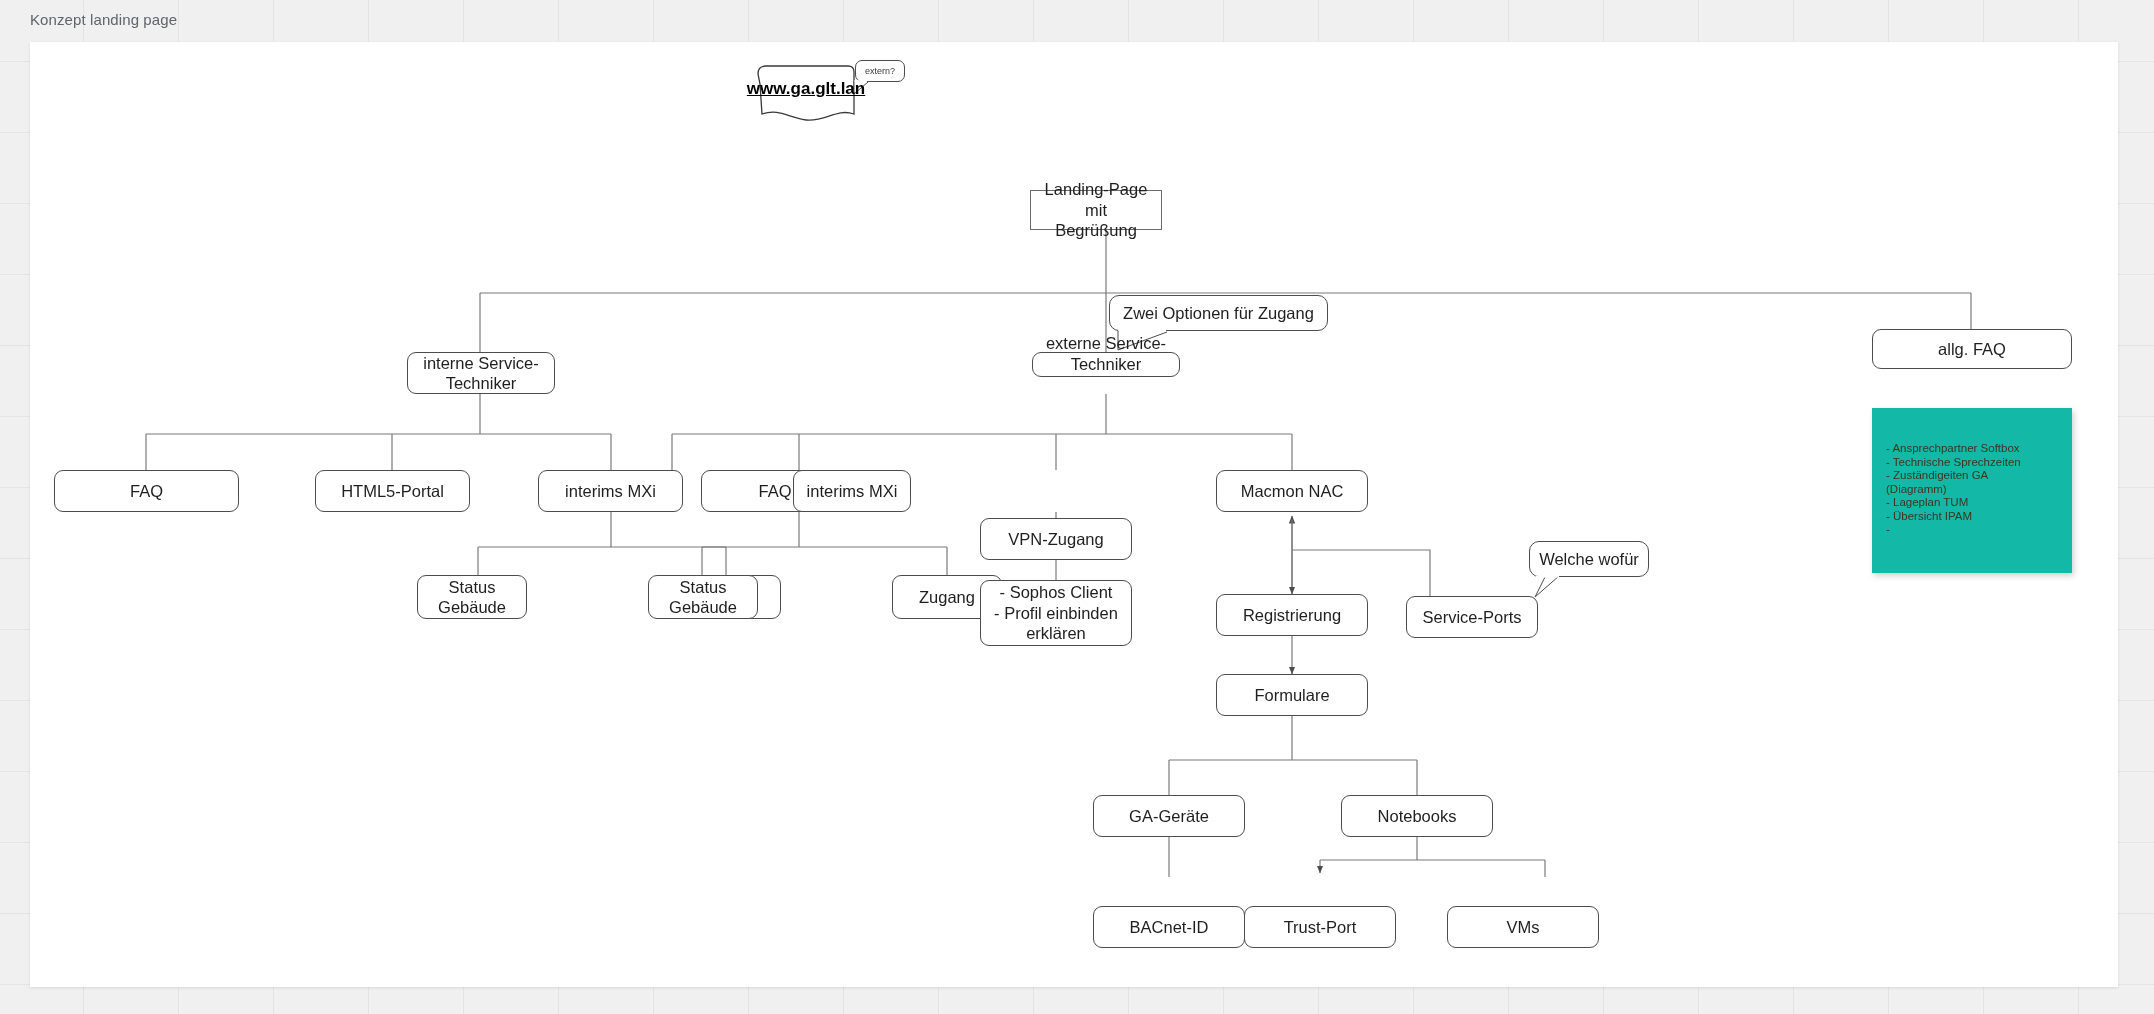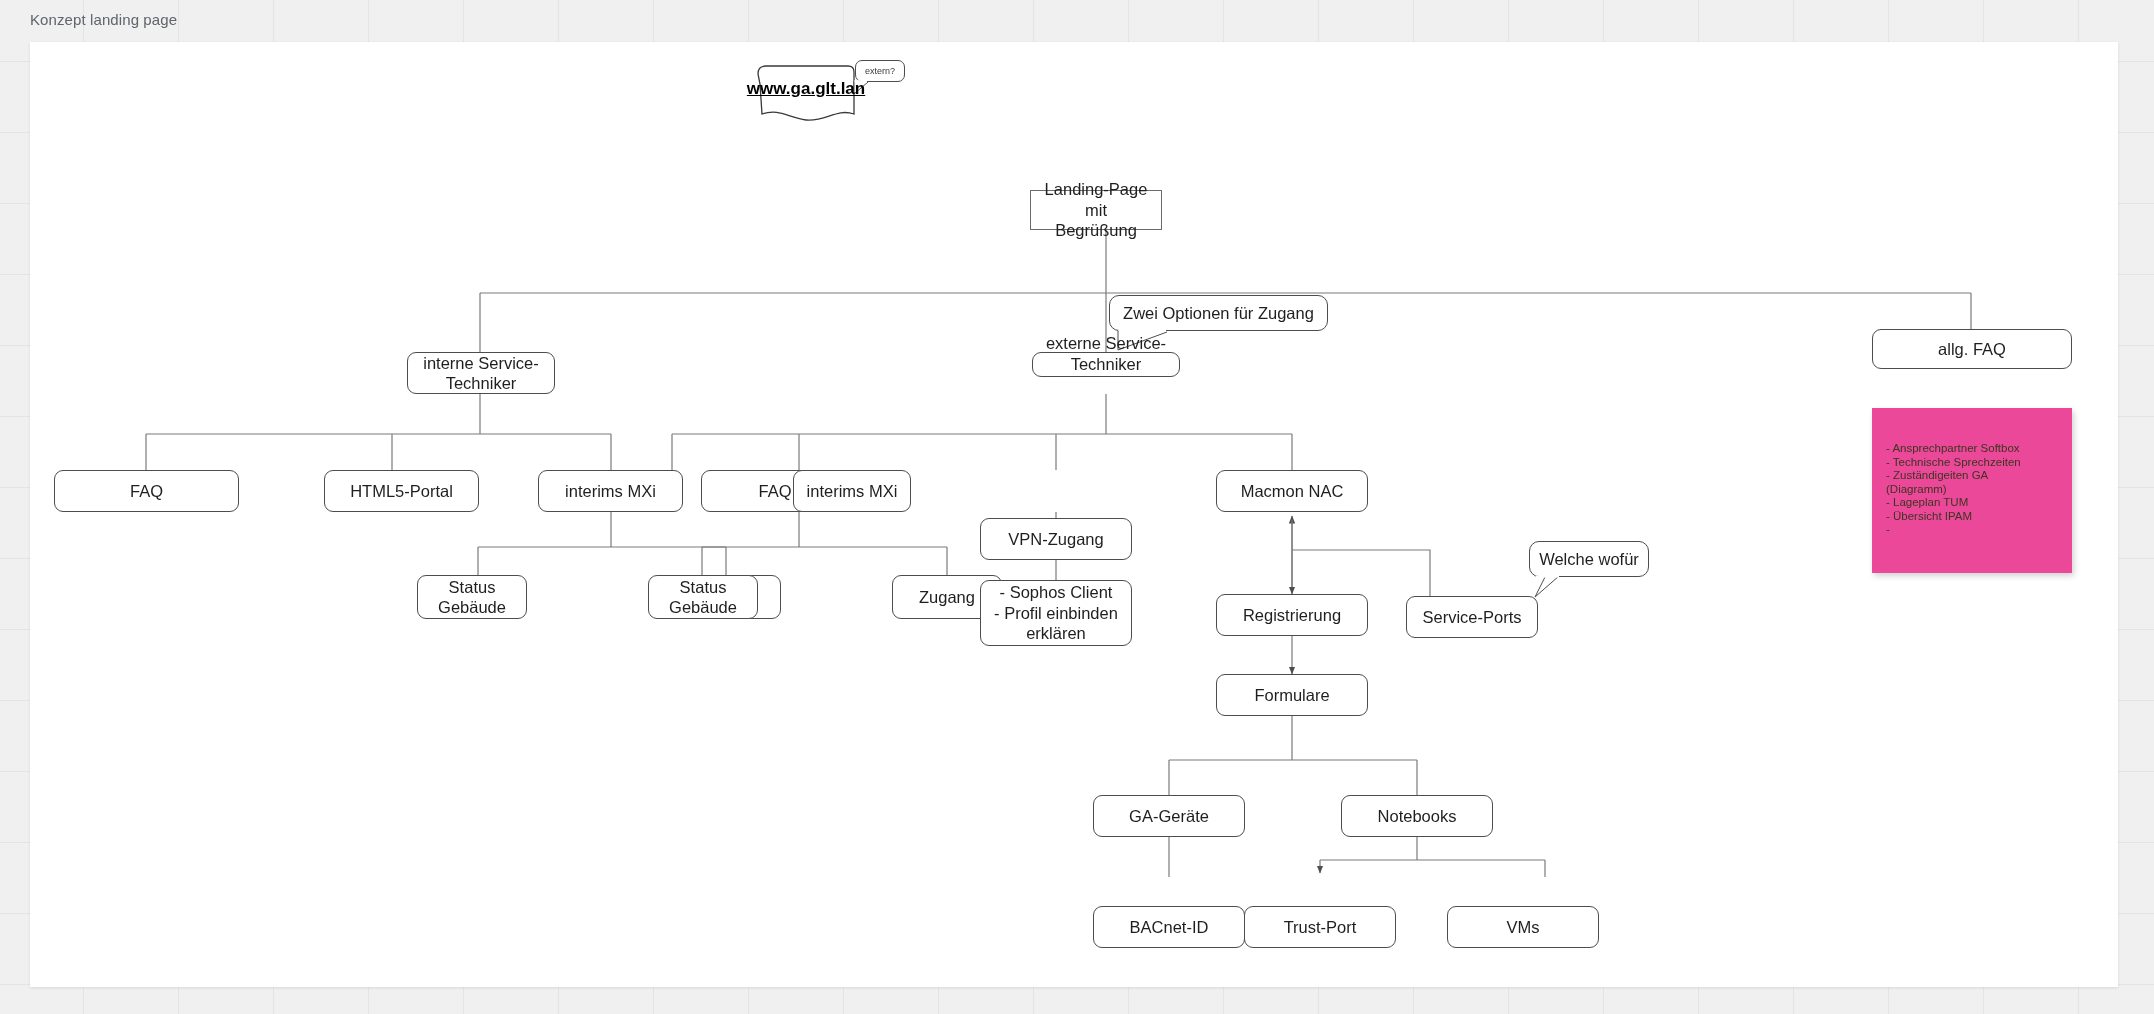--- a/index.html
+++ b/index.html
@@ -69,21 +69,21 @@
     display:flex;align-items:center;justify-content:center;
     font-weight:bold;font-size:17px;
     text-decoration:underline;
     color:#000;
   }
   .doc-node svg{position:absolute;left:0;top:0;}
   .doc-node span{position:relative;z-index:2;transform:translateY(-6px);}
 
   #sticky{
     position:absolute;
-    background:#ec4899;
+    background:#14b8a6;
     box-shadow:2px 3px 6px rgba(0,0,0,.18);
     padding:34px 14px 14px 14px;
     box-sizing:border-box;
     font-size:11.5px;
     line-height:1.18;
     color:#3c3520;
   }
   #sticky .ln{white-space:pre;}
 </style>
 </head>
@@ -194,21 +194,21 @@
       <span>externe Service-
 Techniker</span>
     </div>
     <div class="node" style="left:1842px;top:287px;width:200px;height:40px;">
       <span>allg. FAQ</span>
     </div>
 
     <div class="node" style="left:24px;top:428px;width:185px;height:42px;">
       <span>FAQ</span>
     </div>
-    <div class="node" style="left:285px;top:428px;width:155px;height:42px;margin-left:9px;">
+    <div class="node" style="left:285px;top:428px;width:155px;height:42px;">
       <span>HTML5-Portal</span>
     </div>
     <div class="node" style="left:508px;top:428px;width:145px;height:42px;">
       <span>interims MXi</span>
     </div>
 
     <div class="node" style="left:671px;top:428px;width:148px;height:42px;">
       <span>FAQ</span>
     </div>
     <div class="node" style="left:763px;top:428px;width:118px;height:42px;">

